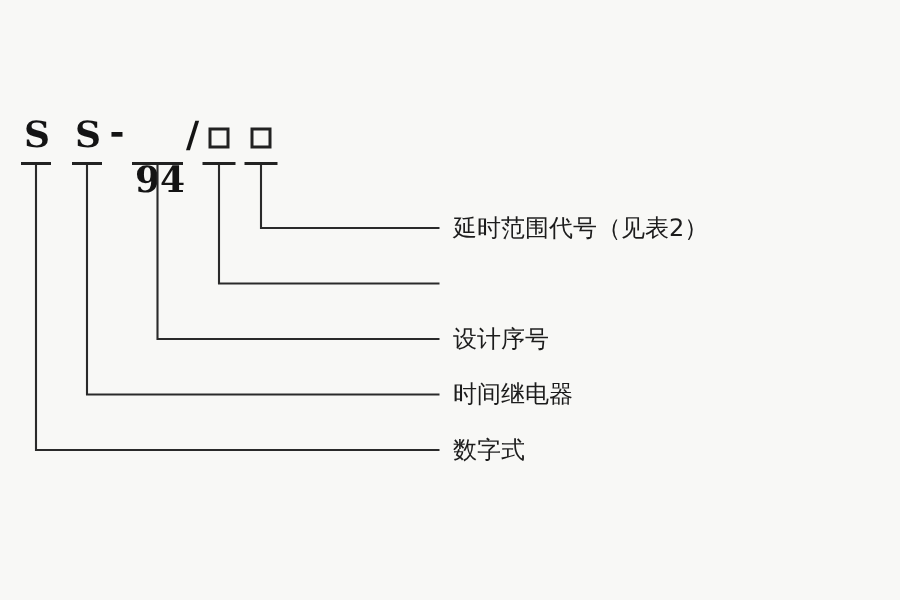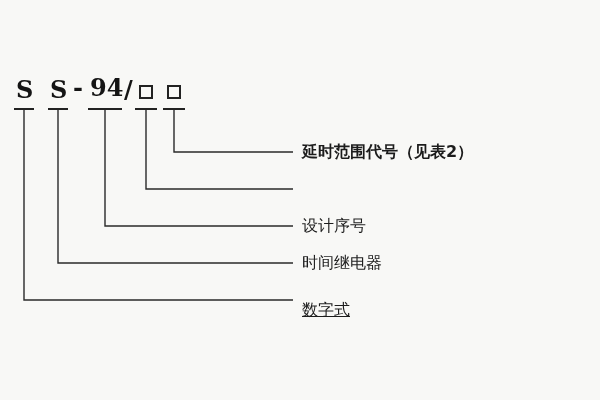--- a/index.html
+++ b/index.html
@@ -53,38 +53,38 @@
   }
 </style>
 </head>
 <body>
 
 <div class="stage">
 
   <span class="model-char" style="left:16px; top:78px;">S</span>
   <span class="model-char" style="left:50px; top:78px;">S</span>
   <span class="model-char" style="left:73px; top:76px;">-</span>
-  <span class="model-char" style="left:90px; top:64px;margin-top:12px;">94</span>
+  <span class="model-char" style="left:90px; top:96px;margin-top:12px;">94</span>
   <span class="model-char" style="left:124px; top:78px;">/</span>
 
   <span class="ph-box" style="left:139px; top:85px;"></span>
   <span class="ph-box" style="left:167px; top:85px;"></span>
 
   <span class="underline" style="left:14px;  top:108px; width:20px;"></span>
   <span class="underline" style="left:48px;  top:108px; width:20px;"></span>
   <span class="underline" style="left:88px;  top:108px; width:34px;"></span>
   <span class="underline" style="left:135px; top:108px; width:22px;"></span>
   <span class="underline" style="left:163px; top:108px; width:22px;"></span>
 
   <svg class="connectors" width="600" height="400" viewBox="0 0 600 400">
     <polyline points="174,110 174,152 293,152"></polyline>
     <polyline points="146,110 146,189 293,189"></polyline>
     <polyline points="105,110 105,226 293,226"></polyline>
     <polyline points="58,110 58,263 293,263"></polyline>
     <polyline points="24,110 24,300 293,300"></polyline>
   </svg>
 
-  <span class="lbl" style="top:142px;font-weight:bold;">延时范围代号（见表2）</span>
+  <span class="lbl" style="top:142px;">延时范围代号（见表2）</span>
   <span class="lbl" style="top:216px;text-align:right;">设计序号</span>
   <span class="lbl" style="top:253px;">时间继电器</span>
-  <span class="lbl" style="top:300px;text-decoration:underline;">数字式</span>
+  <span class="lbl" style="top:290px;">数字式</span>
 
 </div>
 
 </body></html>

